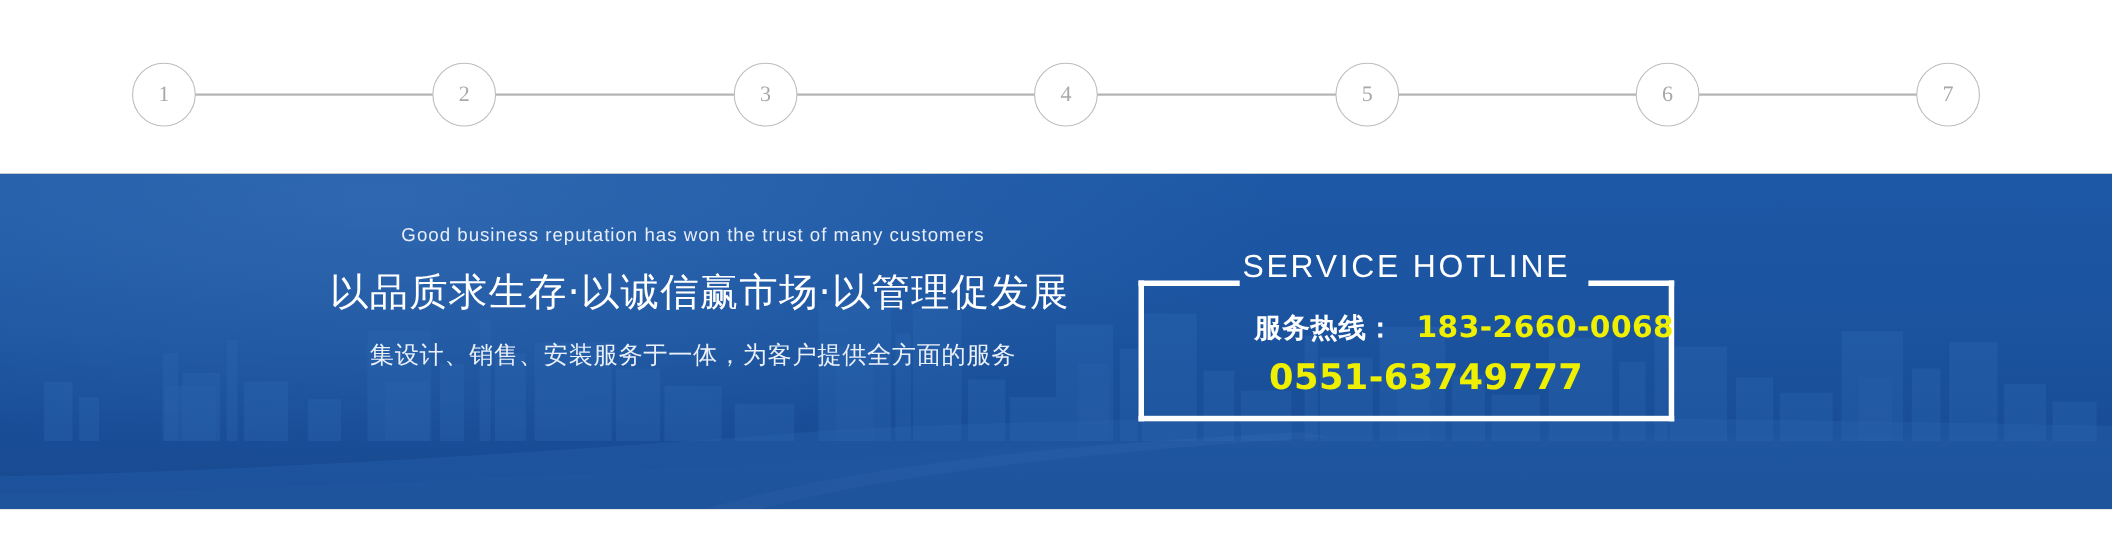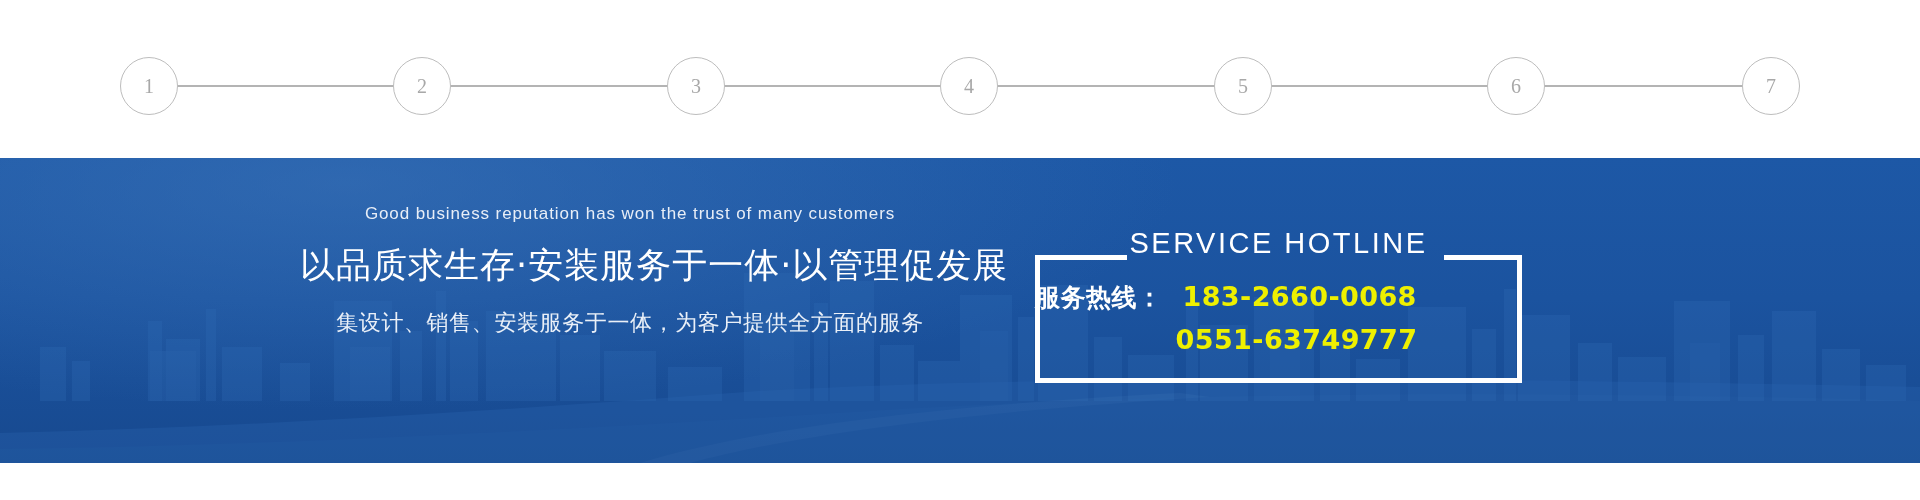--- a/index.html
+++ b/index.html
@@ -78,34 +78,34 @@
   .hl-top-l  { left:0;  top:0; width:92px;  height:5px; }
   .hl-top-r  { right:0; top:0; width:78px;  height:5px; }
 
   .hl-title {
     position:absolute; left:0; top:-28px; width:487px; text-align:center;
     color:#ffffff; font-size:29px; letter-spacing:2.5px; white-space:nowrap;
     font-family:"Liberation Sans","DejaVu Sans",sans-serif;
   }
   .hl-row {
     position:absolute; left:0; top:26px; width:487px;
-    display:flex; align-items:baseline; justify-content:flex-start; white-space:nowrap;
+    display:flex; align-items:baseline; justify-content:flex-end; white-space:nowrap;
   }
   .hl-label {
     color:#ffffff; font-size:25px; font-weight:bold; letter-spacing:.5px;
     font-family:"DejaVu Sans","Liberation Sans",sans-serif;
   }
   .hl-num {
     color:#eef000; font-size:27px; font-weight:bold; letter-spacing:.4px;
     font-family:"DejaVu Sans","Liberation Sans",sans-serif;
     margin-left:20px;
   }
   .hl-num2 {
     position:absolute; left:0; top:69px; width:487px; text-align:center;
-    color:#eef000; font-size:27px; font-weight:bold; letter-spacing:.4px;
+    color:#eef000; font-size:32px; font-weight:bold; letter-spacing:.4px;
     padding-left:36px;
     font-family:"DejaVu Sans","Liberation Sans",sans-serif;
   }
 
   .footer-white {
     position:absolute; left:0; top:463px; width:1920px; height:37px; background:#ffffff;
   }
 </style>
 </head>
 <body>
@@ -200,21 +200,21 @@
     <svg class="road" viewBox="0 0 1920 88" preserveAspectRatio="none">
       <path d="M0,88 L0,58 C260,52 520,34 760,16 C1060,0 1420,2 1920,12 L1920,88 Z" fill="#2a64af"></path>
       <path d="M0,88 L0,74 C300,70 620,52 900,34 C1220,16 1560,16 1920,26 L1920,88 Z" fill="#2f6bb5" opacity=".8"></path>
       <path d="M640,88 C760,52 940,30 1180,18 L1210,22 C980,36 800,58 690,88 Z" fill="#4a84c7" opacity=".5"></path>
     </svg>
 
     <div class="band-content">
 
       <div class="slogan">
         <div class="eng">Good business  reputation has  won  the  trust  of  many  customers</div>
-        <div class="main">以品质求生存·安装服务于一体·以管理促发展</div>
+        <div class="main">以品质求生存·以诚信赢市场·以管理促发展</div>
         <div class="sub">集设计、销售、安装服务于一体，为客户提供全方面的服务</div>
       </div>
 
       <div class="hotline">
         <div class="hl-border">
           <div class="hl-edge hl-left"></div>
           <div class="hl-edge hl-right"></div>
           <div class="hl-edge hl-bottom"></div>
           <div class="hl-edge hl-top-l"></div>
           <div class="hl-edge hl-top-r"></div>

